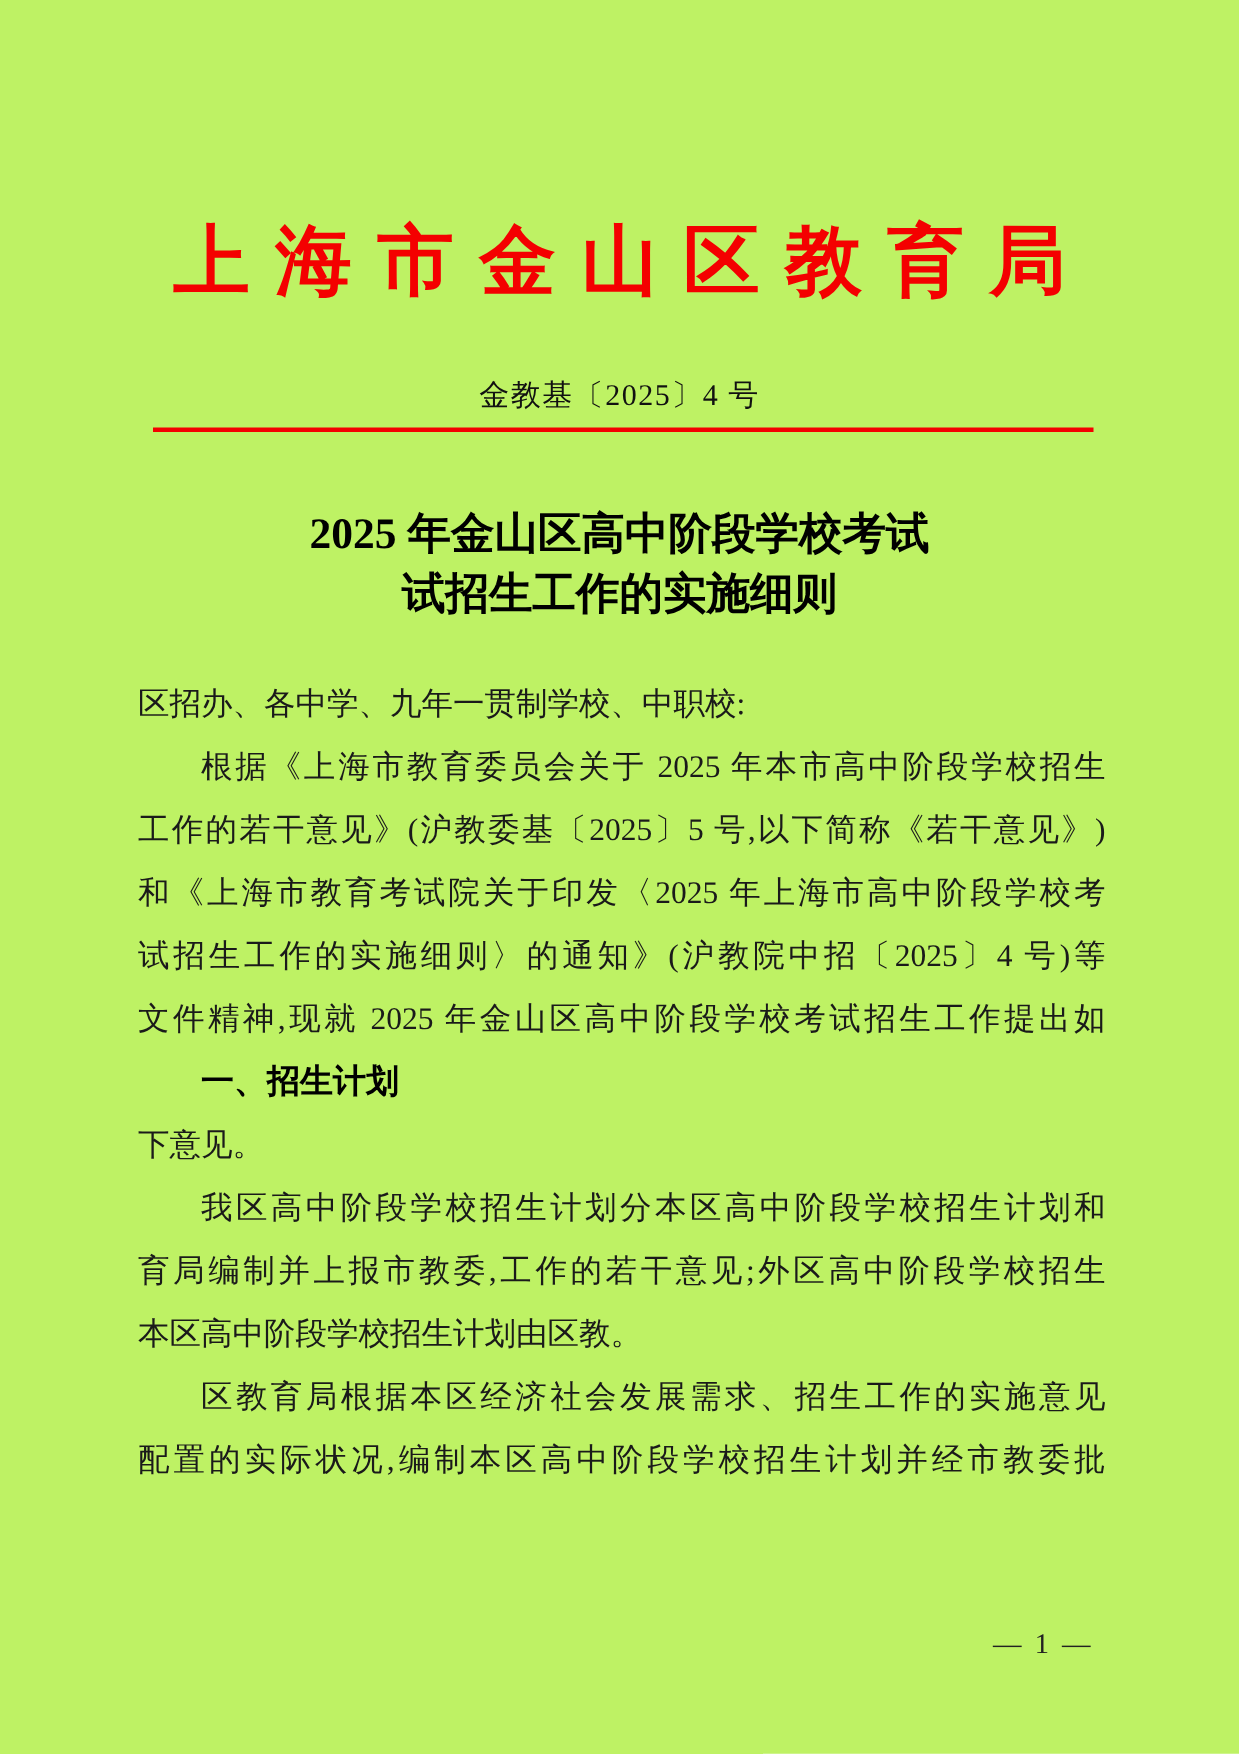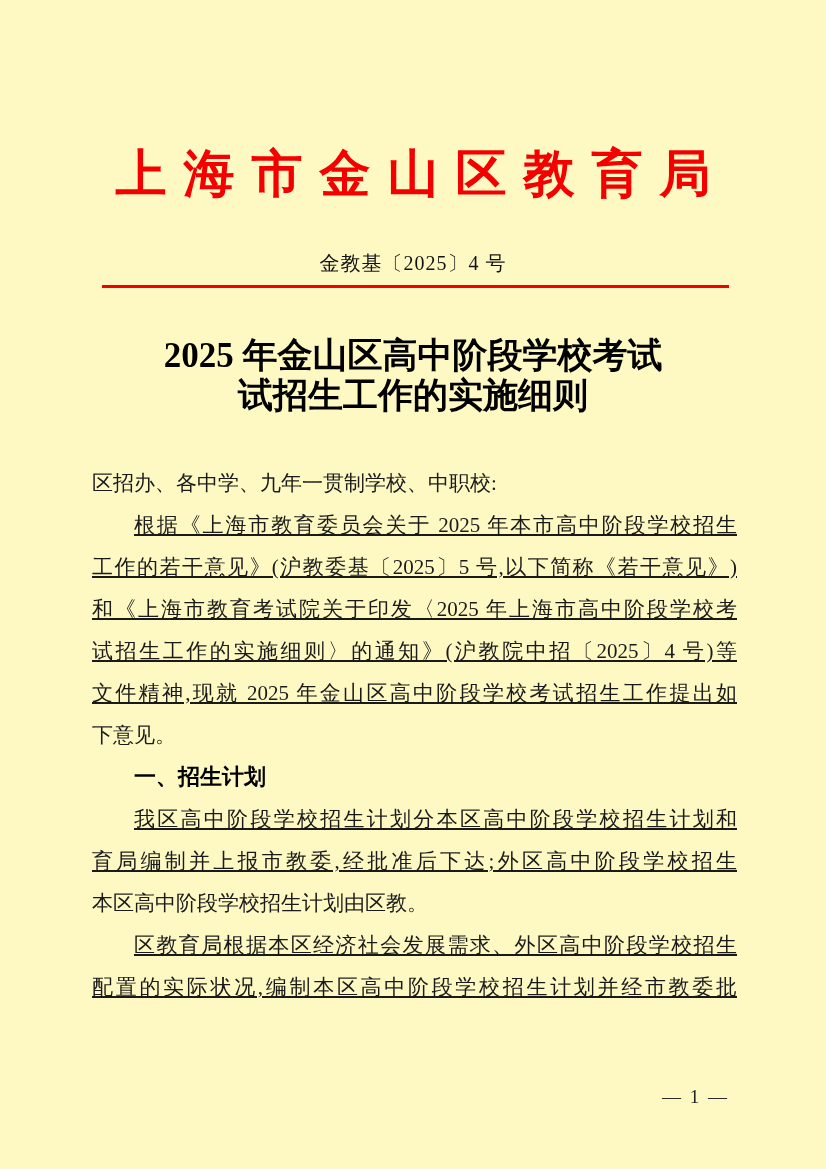--- a/index.html
+++ b/index.html
@@ -4,21 +4,21 @@
 <style>
   html, body { margin: 0; padding: 0; }
   body {
     width: 826px; height: 1169px;
     background: #ffffff;
     position: relative;
     overflow: hidden;
     font-family: "Liberation Serif", "DejaVu Serif", serif;
     color: #000000;
   }
-  .page { position: absolute; inset: 0; background: #fef9c3; }
+  .page { position: absolute; inset: 0; background: #bef264; }
 
   .agency {
     position: absolute; top: 140px; left: 0; width: 100%;
     text-align: center; white-space: nowrap;
     font-size: 51px; font-weight: bold;
     letter-spacing: 17px; text-indent: 17px;
     color: #f40000;
   }
   .docnum {
     position: absolute; top: 250px; left: 0; width: 100%;
@@ -27,35 +27,34 @@
     color: #111111;
   }
   .divider {
     position: absolute; top: 285px; left: 102px;
     width: 627px; height: 3px;
     background: #f40000;
   }
   .title {
     position: absolute; top: 336px; left: 0; width: 100%;
     text-align: center;
-    font-size: 35px; font-weight: bold; line-height: 40px;
+    font-size: 29px; font-weight: bold; line-height: 40px;
     color: #000000;
   }
   .body-block {
-    position: absolute; top: 462px; left: 92px; width: 645px;
+    position: absolute; top: 448px; left: 92px; width: 645px;
     font-size: 21px; line-height: 42px;
     color: #1a1a1a;
   }
   .ln { margin: 0; padding: 0; text-align: left; }
   .ln.indent { text-indent: 42px; }
   .ln.fill {
     text-align: justify;
     text-align-last: justify;
     text-justify: inter-character;
-    text-decoration: underline;
   }
   .ln.heading {
     font-family: "Liberation Sans", "DejaVu Sans", sans-serif;
     font-weight: bold;
     font-size: 22px;
     color: #000000;
   }
   .footer {
     position: absolute; top: 1086px; right: 97px;
     font-size: 19px; letter-spacing: 2px;
@@ -78,24 +77,24 @@
     <div>试招生工作的实施细则</div>
   </div>
 
   <div class="body-block">
     <p class="ln">区招办、各中学、九年一贯制学校、中职校:</p>
     <p class="ln indent fill">根据《上海市教育委员会关于 2025 年本市高中阶段学校招生</p>
     <p class="ln fill">工作的若干意见》(沪教委基〔2025〕5 号,以下简称《若干意见》)</p>
     <p class="ln fill">和《上海市教育考试院关于印发〈2025 年上海市高中阶段学校考</p>
     <p class="ln fill">试招生工作的实施细则〉的通知》(沪教院中招〔2025〕4 号)等</p>
     <p class="ln fill">文件精神,现就 2025 年金山区高中阶段学校考试招生工作提出如</p>
+    <p class="ln indent heading">一、招生计划</p>
     <p class="ln">下意见。</p>
-    <p class="ln indent heading">一、招生计划</p>
     <p class="ln indent fill">我区高中阶段学校招生计划分本区高中阶段学校招生计划和</p>
-    <p class="ln fill">育局编制并上报市教委,经批准后下达;外区高中阶段学校招生</p>
+    <p class="ln fill">育局编制并上报市教委,工作的若干意见;外区高中阶段学校招生</p>
     <p class="ln">本区高中阶段学校招生计划由区教。</p>
-    <p class="ln indent fill">区教育局根据本区经济社会发展需求、外区高中阶段学校招生</p>
+    <p class="ln indent fill">区教育局根据本区经济社会发展需求、招生工作的实施意见</p>
     <p class="ln fill">配置的实际状况,编制本区高中阶段学校招生计划并经市教委批</p>
   </div>
 
   <div class="footer">— 1 —</div>
 
 </div>
 
 </body></html>

